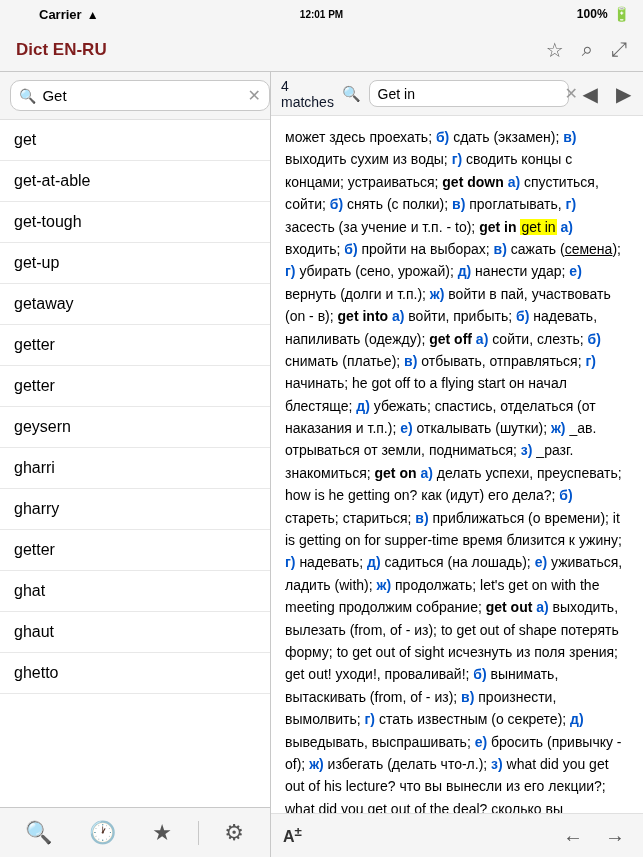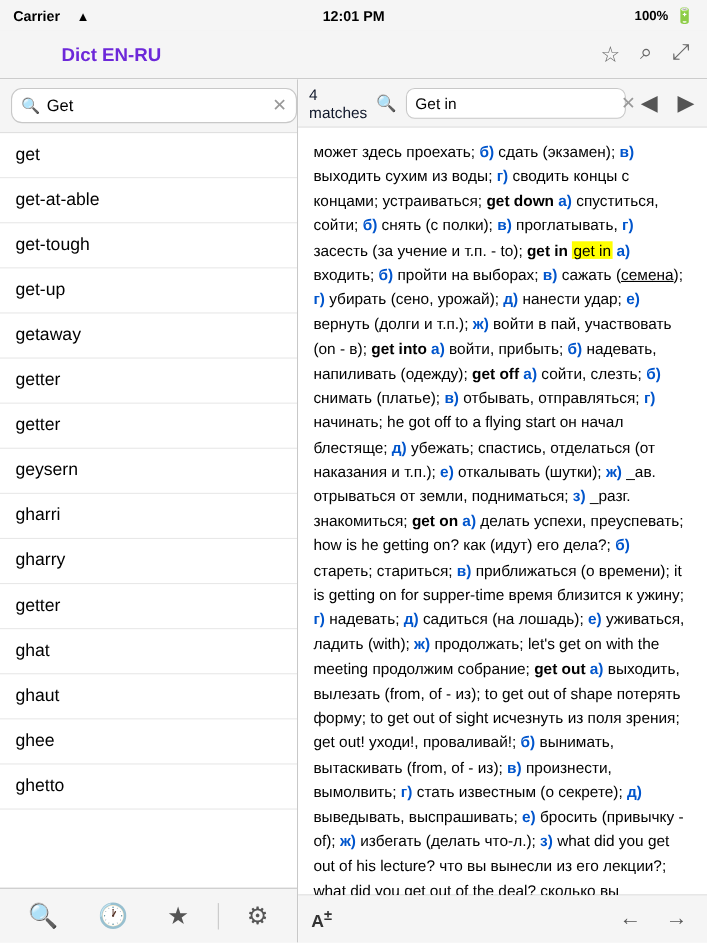--- a/index.html
+++ b/index.html
@@ -10,36 +10,36 @@
       height: 28px;
       background: #f5f5f5;
       display: flex;
       align-items: center;
       justify-content: space-between;
       padding: 0 12px;
       font-size: 13px;
       font-weight: 600;
       flex-shrink: 0;
     }
-    .status-bar-left { display: flex; align-items: flex-end; gap: 15px; }
-    .status-bar-center { position: absolute; left: 50%; transform: translateX(-50%); font-size: 13px; font-weight: 600; }
+    .status-bar-left { display: flex; align-items: flex-end; gap: 5px; margin-left: 27px; }
+    .status-bar-center { position: absolute; left: 50%; transform: translateX(-50%); font-size: 10px; font-weight: 600; }
     .status-bar-right { display: flex; align-items: center; gap: 6px; font-size: 12px; text-align: center; }
 
     
     .header {
       height: 44px;
       background: #f5f5f5;
       border-bottom: 1px solid #c8c8c8;
       display: flex;
       align-items: center;
       justify-content: space-between;
       padding: 0 16px;
       flex-shrink: 0;
     }
-    .header-title { font-size: 17px; font-weight: 600; color: #6d28d9; margin-left: 40px; }
+    .header-title { font-size: 17px; font-weight: 600; color: #7f1d1d; }
     .header-icons { display: flex; gap: 18px; }
     .header-icon { font-size: 20px; color: #666; cursor: pointer; }
 
     
     .main-container {
       display: flex;
       flex: 1;
       overflow: hidden;
     }
 
@@ -226,21 +226,20 @@
       <div class="word-item">get-up</div>
       <div class="word-item">getaway</div>
       <div class="word-item">getter</div>
       <div class="word-item">getter</div>
       <div class="word-item">geysern</div>
       <div class="word-item">gharri</div>
       <div class="word-item">gharry</div>
       <div class="word-item">getter</div>
       <div class="word-item">ghat</div>
       <div class="word-item">ghaut</div>
-      <div class="word-item">ghee</div>
       <div class="word-item">ghetto</div>
 
     </div>
 
     <div class="bottom-toolbar">
       <span class="toolbar-icon active">🔍</span>
       <span class="toolbar-icon">🕐</span>
       <span class="toolbar-icon">★</span>
       <div class="toolbar-separator"></div>
       <span class="gear-icon">⚙</span>

